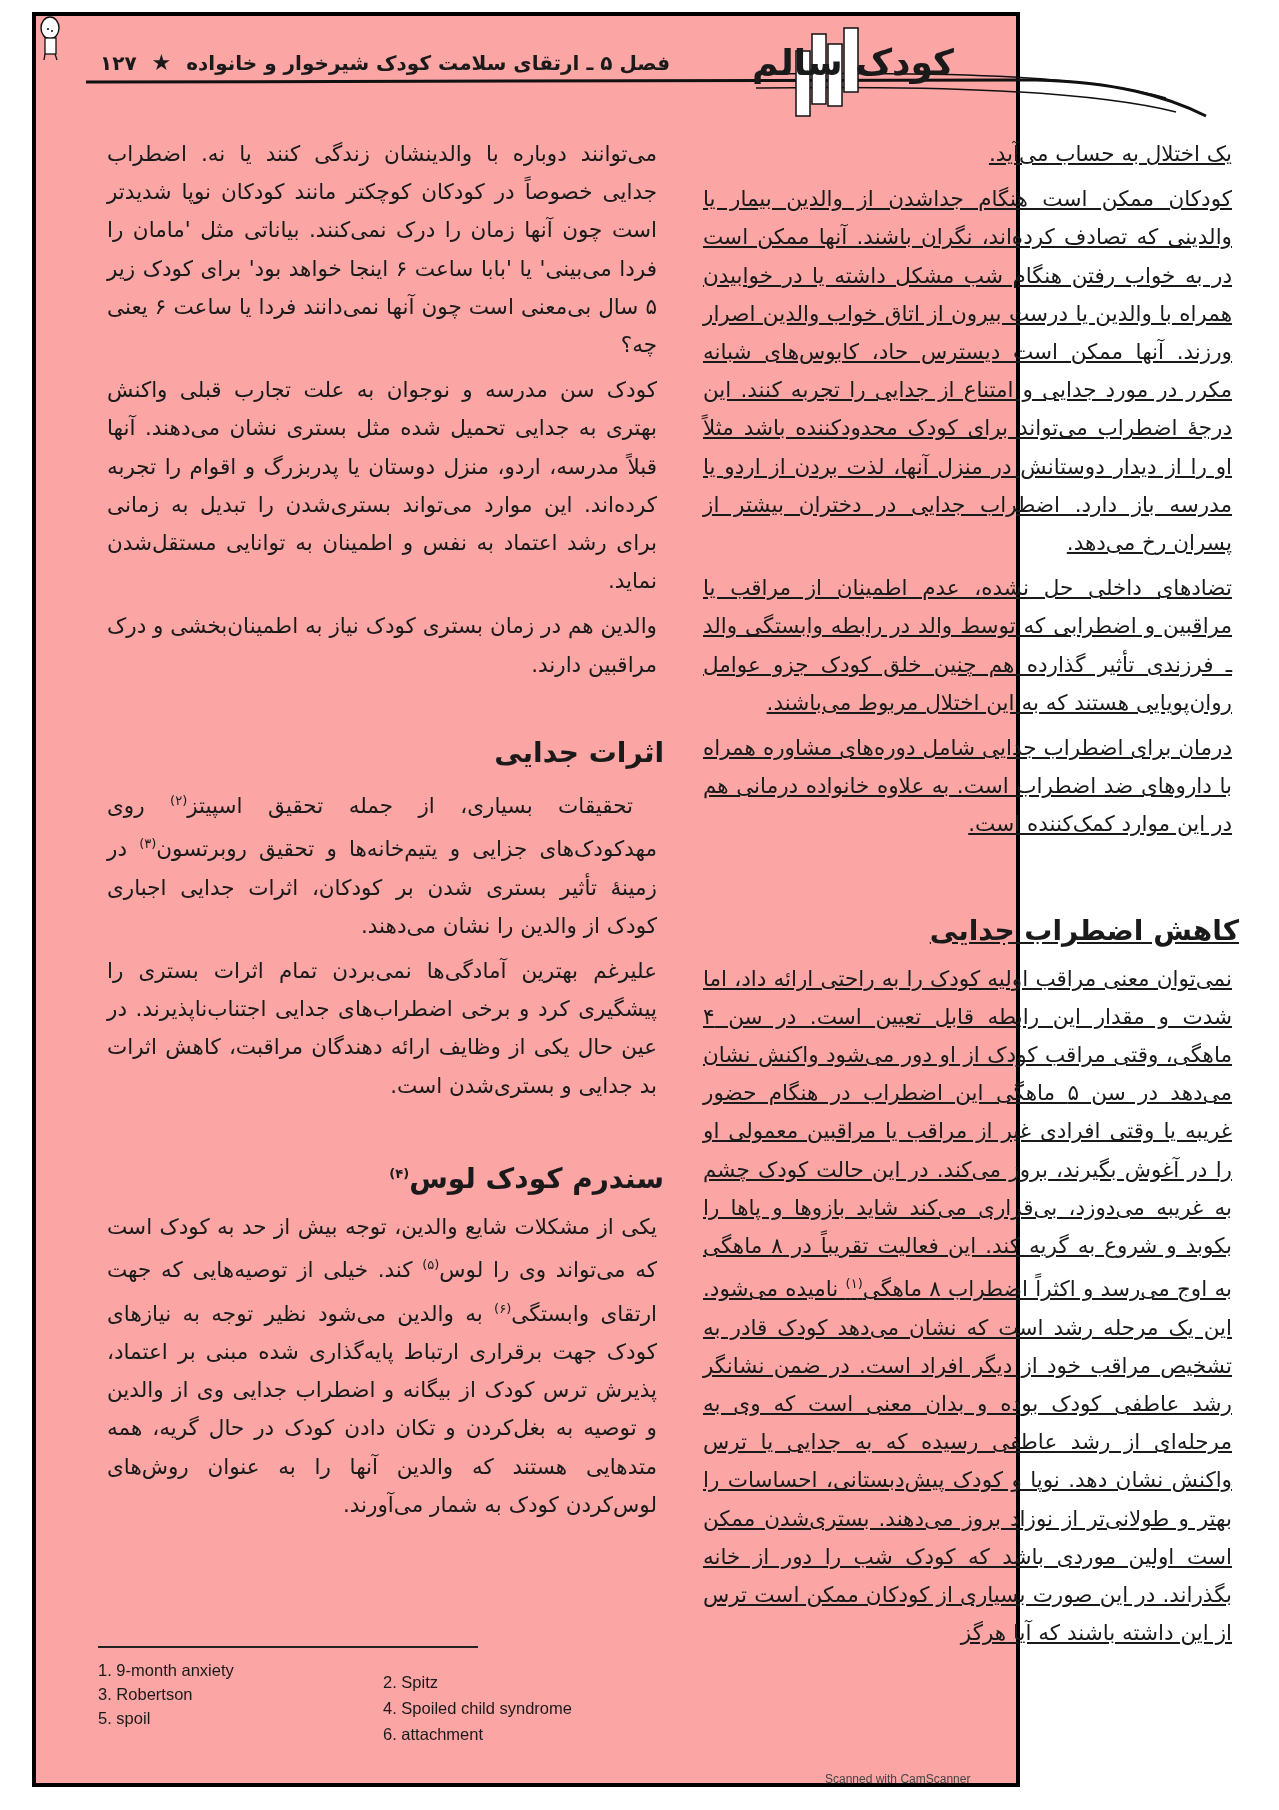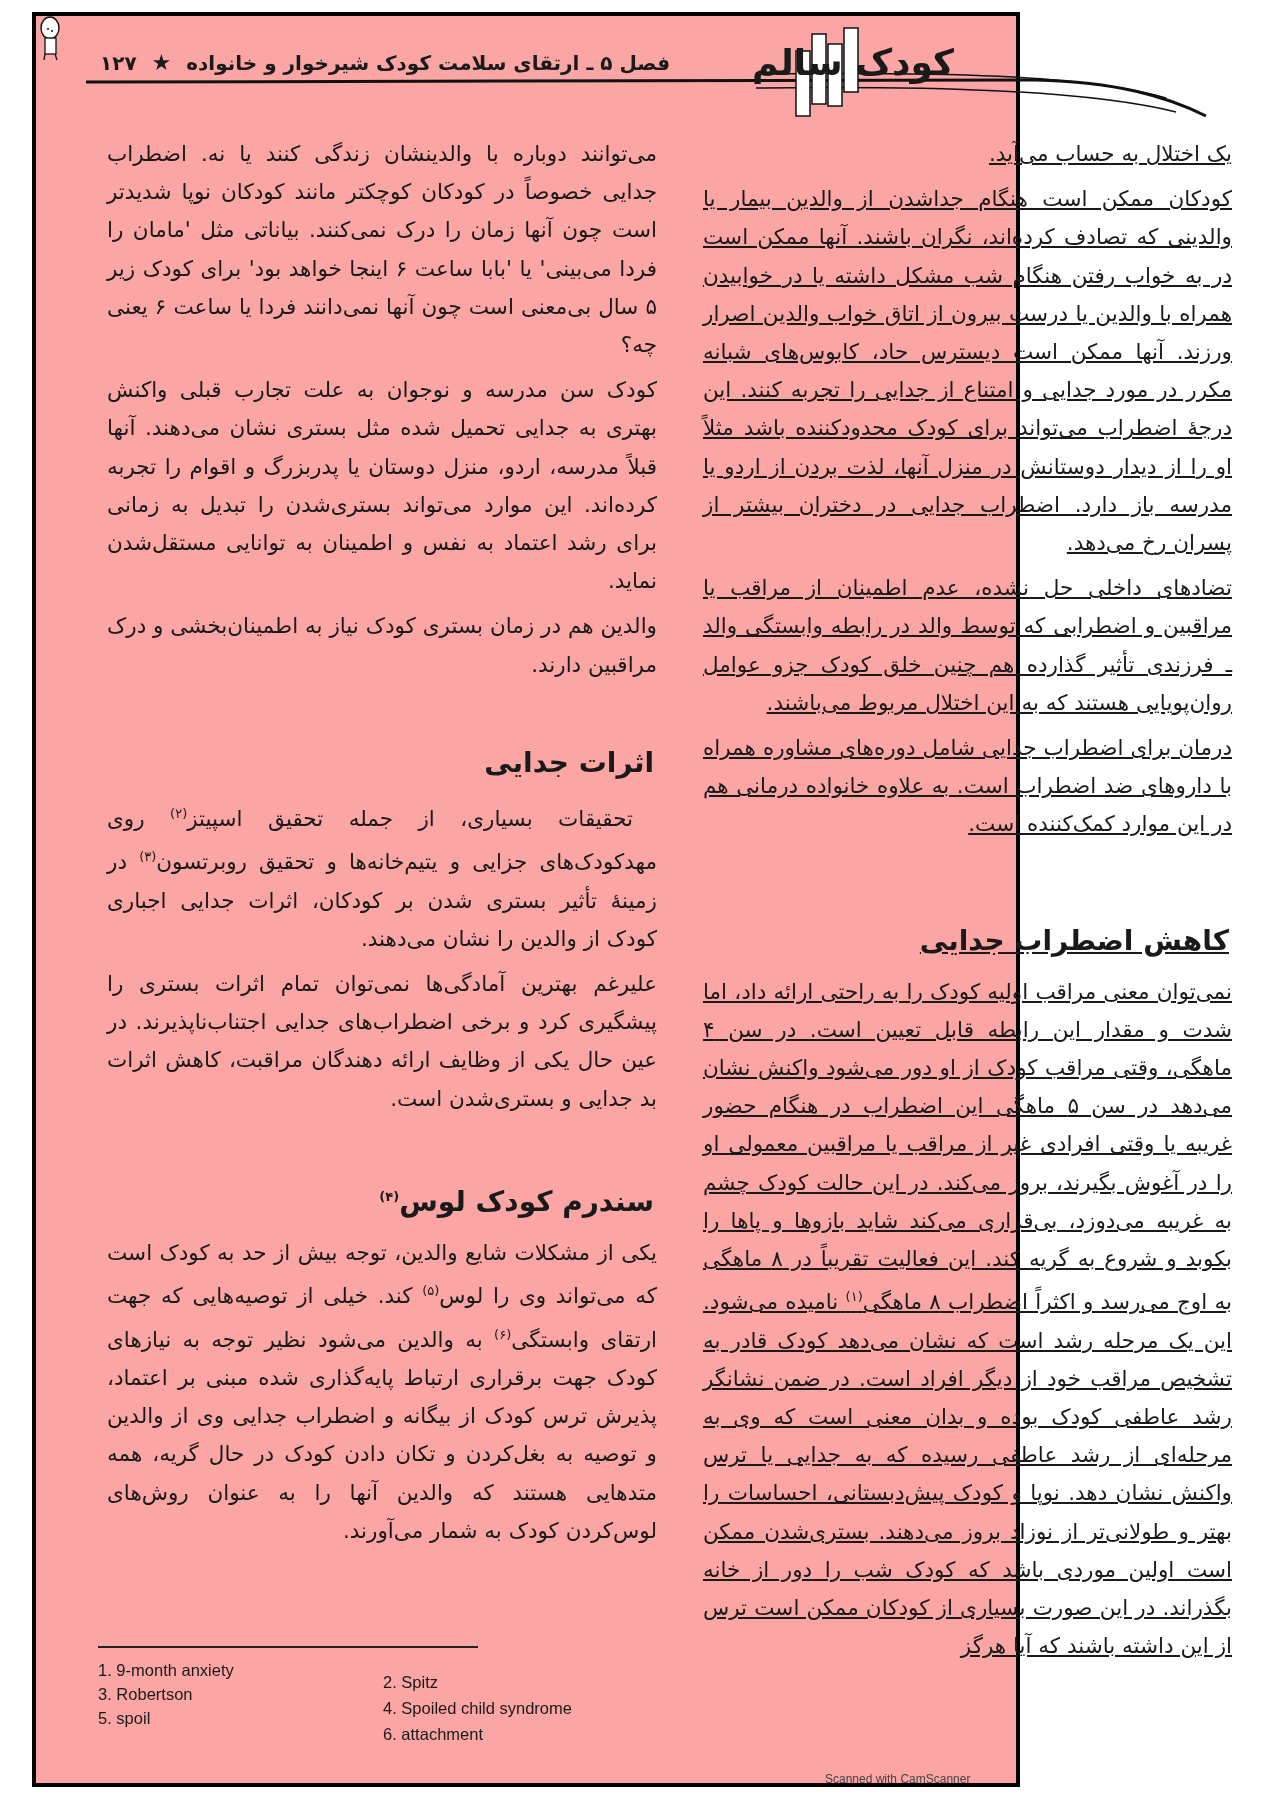--- a/index.html
+++ b/index.html
@@ -15,21 +15,21 @@
   .hdr .brand { position:absolute; right:62px; top:26px; direction:rtl;
                 font-size:36px; font-weight:bold; }
   .hdr svg { position:absolute; left:0; top:0; }
   .mascot { position:absolute; right:6px; top:36px; }
   
   .col { position:absolute; direction:rtl; text-align:justify; font-size:21.5px;
          line-height:38.2px; }
   .col.right { left:660px; width:543px; top:112px;text-decoration:underline; }
   .col.left  { left:64px;  width:564px; top:112px; }
   .col p { margin:7px; }
-  .col h2 { margin:10px; font-size:28px; font-weight:bold; line-height:44px; }
+  .col h2 { margin:0; font-size:28px; font-weight:bold; line-height:44px; }
   .indent { text-indent:24px; }
   sup { font-size:13px; }
   .gap-s { height:40px; }
   .gap-m { height:58px; }
   
   .fn-rule { position:absolute; left:62px; top:1630px; width:380px; height:0;
              border-top:2px solid #222; }
   .fn { position:absolute; left:62px; top:1645px; width:560px; height:110px;
         font-family:"Liberation Sans", sans-serif; font-size:16.5px; direction:ltr; }
   .fn .item { position:absolute; white-space:nowrap; }
@@ -77,21 +77,21 @@
     <p><span>نمی‌توان معنی مراقب اولیه کودک را به راحتی ارائه داد، اما شدت و مقدار این رابطه قابل تعیین است. در سن ۴ ماهگی، وقتی مراقب کودک از او دور می‌شود واکنش نشان می‌دهد در سن ۵ ماهگی این اضطراب در هنگام حضور غریبه یا وقتی افرادی غیر از مراقب یا مراقبین معمولی او را در آغوش بگیرند، بروز می‌کند. در این حالت کودک چشم به غریبه می‌دوزد، بی‌قراری می‌کند شاید بازوها و پاها را بکوبد و شروع به گریه کند. این فعالیت تقریباً در ۸ ماهگی به اوج می‌رسد و اکثراً اضطراب ۸ ماهگی</span><sup>(۱)</sup><span> نامیده می‌شود. این یک مرحله رشد است که نشان می‌دهد کودک قادر به تشخیص مراقب خود از دیگر افراد است. در ضمن نشانگر رشد عاطفی کودک بوده و بدان معنی است که وی به مرحله‌ای از رشد عاطفی رسیده که به جدایی یا ترس واکنش نشان دهد. نوپا و کودک پیش‌دبستانی، احساسات را بهتر و طولانی‌تر از نوزاد بروز می‌دهند. بستری‌شدن ممکن است اولین موردی باشد که کودک شب را دور از خانه بگذراند. در این صورت بسیاری از کودکان ممکن است ترس از این داشته باشند که آیا هرگز</span></p>
   </div>
 
   <div class="col left">
     <p>می‌توانند دوباره با والدینشان زندگی کنند یا نه. اضطراب جدایی خصوصاً در کودکان کوچکتر مانند کودکان نوپا شدیدتر است چون آنها زمان را درک نمی‌کنند. بیاناتی مثل 'مامان را فردا می‌بینی' یا 'بابا ساعت ۶ اینجا خواهد بود' برای کودک زیر ۵ سال بی‌معنی است چون آنها نمی‌دانند فردا یا ساعت ۶ یعنی چه؟</p>
     <p>کودک سن مدرسه و نوجوان به علت تجارب قبلی واکنش بهتری به جدایی تحمیل شده مثل بستری نشان می‌دهند. آنها قبلاً مدرسه، اردو، منزل دوستان یا پدربزرگ و اقوام را تجربه کرده‌اند. این موارد می‌تواند بستری‌شدن را تبدیل به زمانی برای رشد اعتماد به نفس و اطمینان به توانایی مستقل‌شدن نماید.</p>
     <p>والدین هم در زمان بستری کودک نیاز به اطمینان‌بخشی و درک مراقبین دارند.</p>
     <div class="gap-s"></div>
     <h2>اثرات جدایی</h2>
     <p class="indent"><span>تحقیقات بسیاری، از جمله تحقیق اسپیتز</span><sup>(۲)</sup><span> روی مهدکودک‌های جزایی و یتیم‌خانه‌ها و تحقیق روبرتسون</span><sup>(۳)</sup><span> در زمینهٔ تأثیر بستری شدن بر کودکان، اثرات جدایی اجباری کودک از والدین را نشان می‌دهند.</span></p>
-    <p>علیرغم بهترین آمادگی‌ها نمی‌توان تمام اثرات بستری را پیشگیری کرد و برخی اضطراب‌های جدایی اجتناب‌ناپذیرند. در عین حال یکی از وظایف ارائه دهندگان مراقبت، کاهش اثرات بد جدایی و بستری‌شدن است.</p>
+    <p>علیرغم بهترین آمادگی‌ها نمی‌بردن تمام اثرات بستری را پیشگیری کرد و برخی اضطراب‌های جدایی اجتناب‌ناپذیرند. در عین حال یکی از وظایف ارائه دهندگان مراقبت، کاهش اثرات بد جدایی و بستری‌شدن است.</p>
     <div class="gap-s"></div>
     <h2><span>سندرم کودک لوس</span><sup>(۴)</sup></h2>
     <p><span>یکی از مشکلات شایع والدین، توجه بیش از حد به کودک است که می‌تواند وی را لوس</span><sup>(۵)</sup><span> کند. خیلی از توصیه‌هایی که جهت ارتقای وابستگی</span><sup>(۶)</sup><span> به والدین می‌شود نظیر توجه به نیازهای کودک جهت برقراری ارتباط پایه‌گذاری شده مبنی بر اعتماد، پذیرش ترس کودک از بیگانه و اضطراب جدایی وی از والدین و توصیه به بغل‌کردن و تکان دادن کودک در حال گریه، همه متدهایی هستند که والدین آنها را به عنوان روش‌های لوس‌کردن کودک به شمار می‌آورند.</span></p>
   </div>
 
   <div class="fn-rule"></div>
   <div class="fn">
     <div class="item" style="left:0;top:0"><span>1.</span> <span>9-month anxiety</span></div>
     <div class="item" style="left:285px;top:12px"><span>2.</span> <span>Spitz</span></div>
     <div class="item" style="left:0;top:24px"><span>3.</span> <span>Robertson</span></div>

